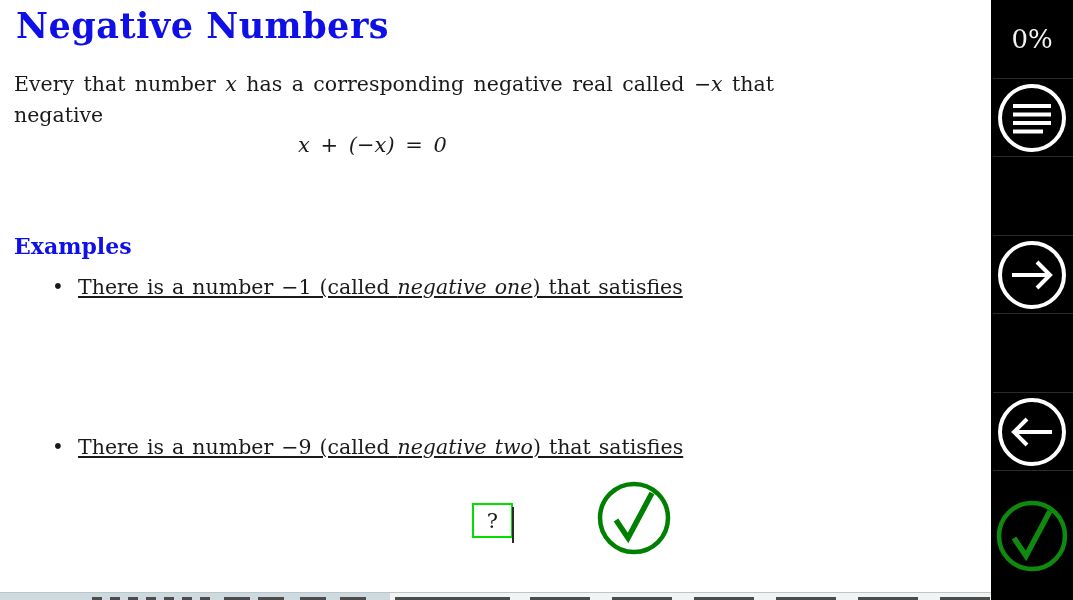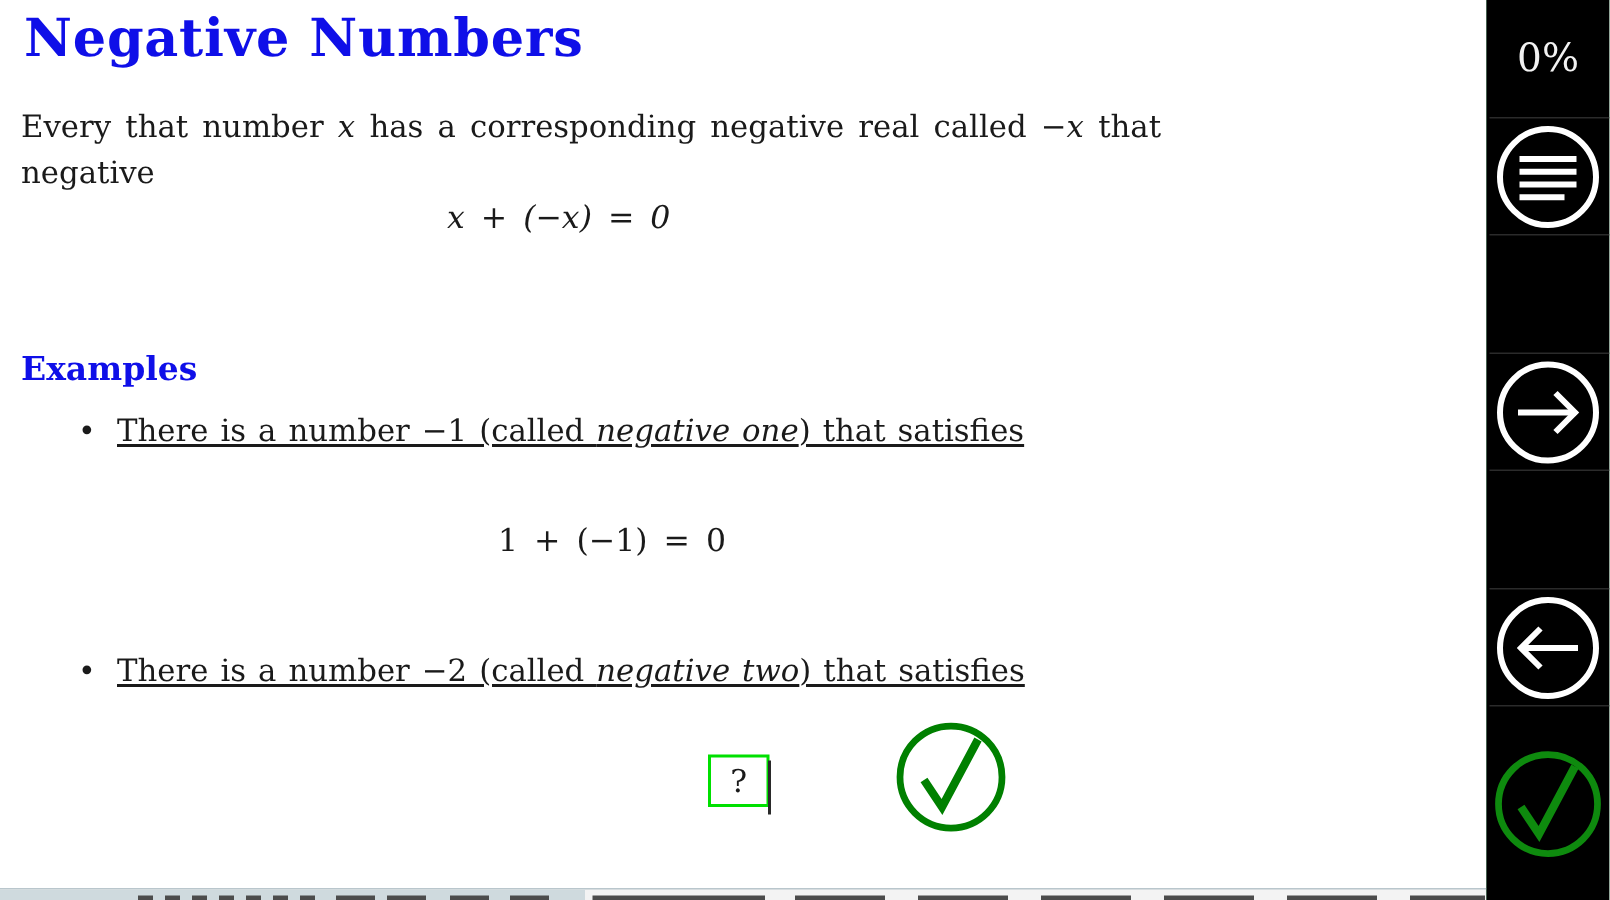--- a/index.html
+++ b/index.html
@@ -197,23 +197,22 @@
     <div class="title">Negative Numbers</div>
 
     <div class="para"><span>Every that number </span><span class="mi">x</span><span> has a corresponding </span><span class="b">negative</span><span> real called </span><span class="mi">−x</span><span> that negative</span></div>
 
     <div class="eq mi" id="eq0">x + (−x)  =  0</div>
 
     <div class="section-head">Examples</div>
 
     <div class="bullet" id="b1"><span class="dot">•</span><span>There is a number −1 (called </span><span class="it">negative one</span><span>) that satisfies</span></div>
 
-    <div class="eq" id="eq1">1 + (−1)  =  0</div>
-
-    <div class="bullet" id="b2"><span class="dot">•</span><span>There is a number −2 (called </span><span class="it">negative two</span><span>) that satisfies</span></div>
+
+    <div class="bullet" id="b2"><span class="dot">•</span><span>There is a number −9 (called </span><span class="it">negative two</span><span>) that satisfies</span></div>
 
 
     <div class="answer-box">?</div>
 
     <svg class="slide-check" viewBox="0 0 80 80">
       <circle cx="40" cy="40" r="34" fill="none" stroke="#008000" stroke-width="4.5"></circle>
       <path d="M22 42 L34 60 L58 15" fill="none" stroke="#008000" stroke-width="5.5" stroke-linecap="butt" stroke-linejoin="miter"></path>
     </svg>
   </div>
 

